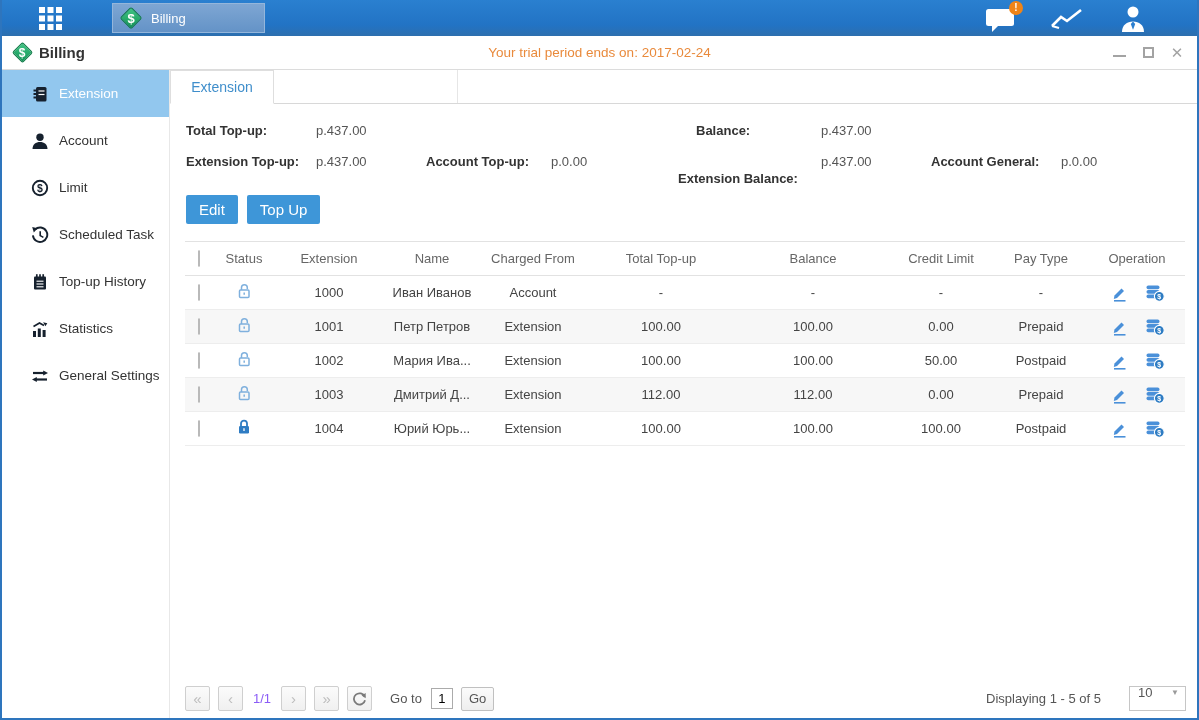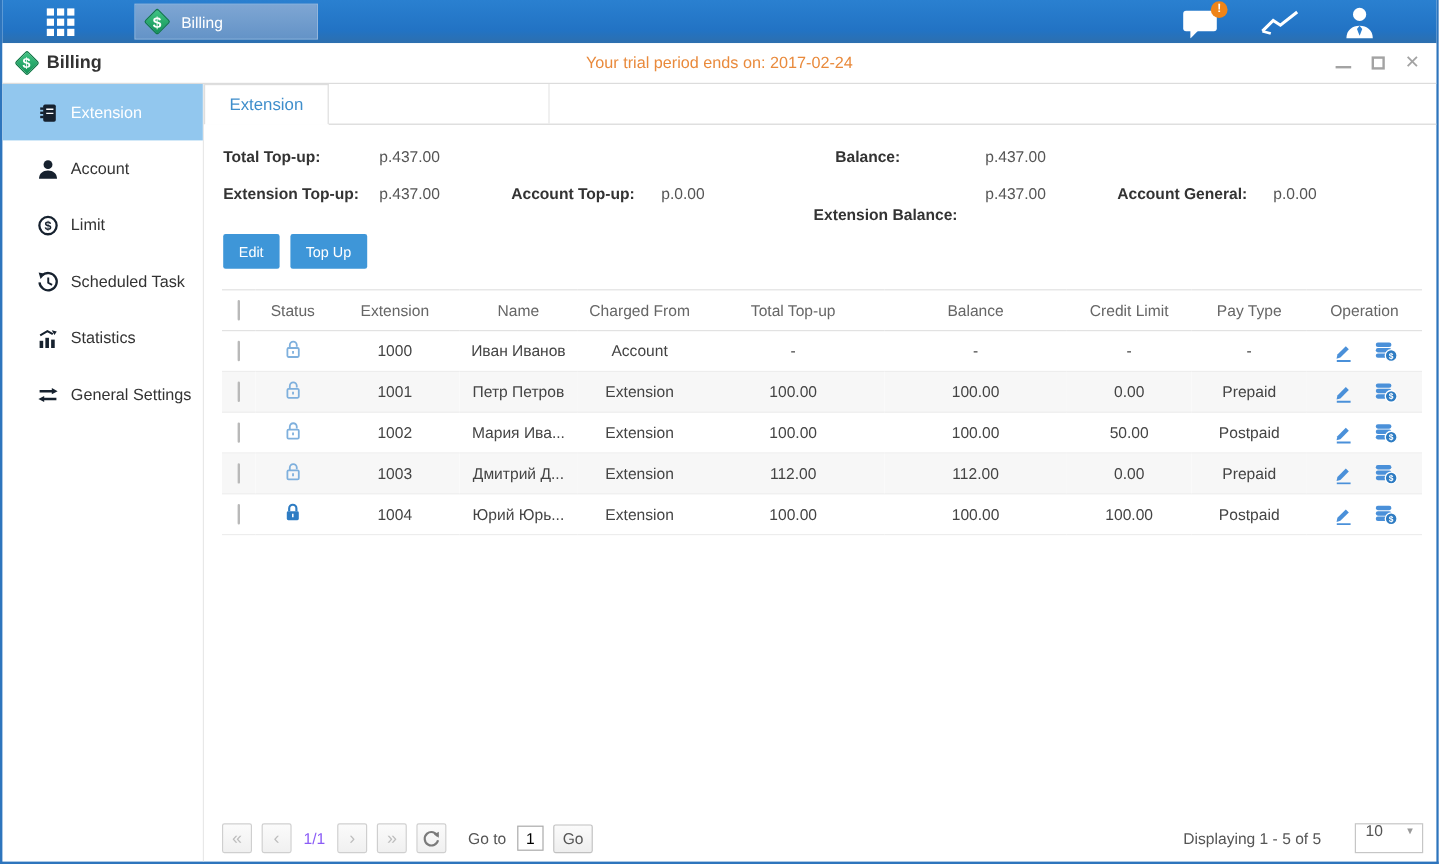--- a/index.html
+++ b/index.html
@@ -58,21 +58,21 @@
   .tab-ghost { width:184px; border-right:1px solid #e6e6e6; }
 
   
   .summary { position:relative; height:64px; margin-top:17px; font-size:13px; }
   .s-label { position:absolute; font-weight:bold; color:#333; white-space:nowrap; }
   .s-value { position:absolute; color:#555; white-space:nowrap; }
 
   
   .actions { margin:10px 0 0 16px; display:flex; gap:9px; }
   .btn-primary { background:#3e96d8; color:#fff; border:none; height:29px; padding:0 13px;
-                 font-size:12px; border-radius:2px; cursor:pointer; font-family:inherit; }
+                 font-size:15px; border-radius:2px; cursor:pointer; font-family:inherit; }
 
   
   .table-wrap { margin:17px 14px 0 15px; }
   table { border-collapse:collapse; width:100%; table-layout:fixed; font-size:13px; }
   thead th { border-top:1px solid #e2e2e2; border-bottom:1px solid #e2e2e2; height:34px;
              font-weight:normal; color:#666; text-align:center; }
   tbody td { height:34px; border-bottom:1px solid #ededed; color:#444; text-align:center;
              overflow:hidden; white-space:nowrap; }
   tbody tr:nth-child(even) { background:#f7f7f7; }
   .cb { width:14px; height:14px; border:1px solid #b9b9b9; border-radius:3px; background:#fff;
@@ -201,20 +201,32 @@
         </svg>
         <span>Limit</span>
       </div>
       <div class="side-item">
         <svg width="18" height="18" viewBox="0 0 18 18">
           <path d="M4 3.6 A7.2 7.2 0 1 1 1.9 9.4" fill="none" stroke="#16212e" stroke-width="1.9"></path>
           <polygon points="1.2,1 6.6,2.2 2.8,6.4" fill="#16212e"></polygon>
           <polyline points="9.2,5.2 9.2,9.6 12.4,11.4" fill="none" stroke="#16212e" stroke-width="1.6"></polyline>
         </svg>
         <span>Scheduled Task</span>
+      </div>
+      <div class="side-item">
+        <svg width="18" height="18" viewBox="0 0 18 18">
+          <rect x="3" y="3.5" width="12" height="13" rx="1" fill="#16212e"></rect>
+          <line x1="5.8" y1="1.2" x2="5.8" y2="5" stroke="#16212e" stroke-width="1.7"></line>
+          <line x1="9" y1="1.2" x2="9" y2="5" stroke="#16212e" stroke-width="1.7"></line>
+          <line x1="12.2" y1="1.2" x2="12.2" y2="5" stroke="#16212e" stroke-width="1.7"></line>
+          <line x1="5.5" y1="8.2" x2="12.5" y2="8.2" stroke="#fff" stroke-width="1.1"></line>
+          <line x1="5.5" y1="11" x2="12.5" y2="11" stroke="#fff" stroke-width="1.1"></line>
+          <line x1="5.5" y1="13.8" x2="12.5" y2="13.8" stroke="#fff" stroke-width="1.1"></line>
+        </svg>
+        <span>Top-up History</span>
       </div>
       <div class="side-item">
         <svg width="18" height="18" viewBox="0 0 18 18">
           <rect x="2" y="11" width="3" height="6" fill="#16212e"></rect>
           <rect x="6.8" y="8.5" width="3" height="8.5" fill="#16212e"></rect>
           <rect x="11.6" y="10" width="3" height="7" fill="#16212e"></rect>
           <polyline points="2.5,6.5 8.5,3 13,5.5" stroke="#16212e" stroke-width="1.7" fill="none"></polyline>
           <polygon points="16.3,3.2 12.1,2.2 14.4,6.2" fill="#16212e"></polygon>
         </svg>
         <span>Statistics</span>

